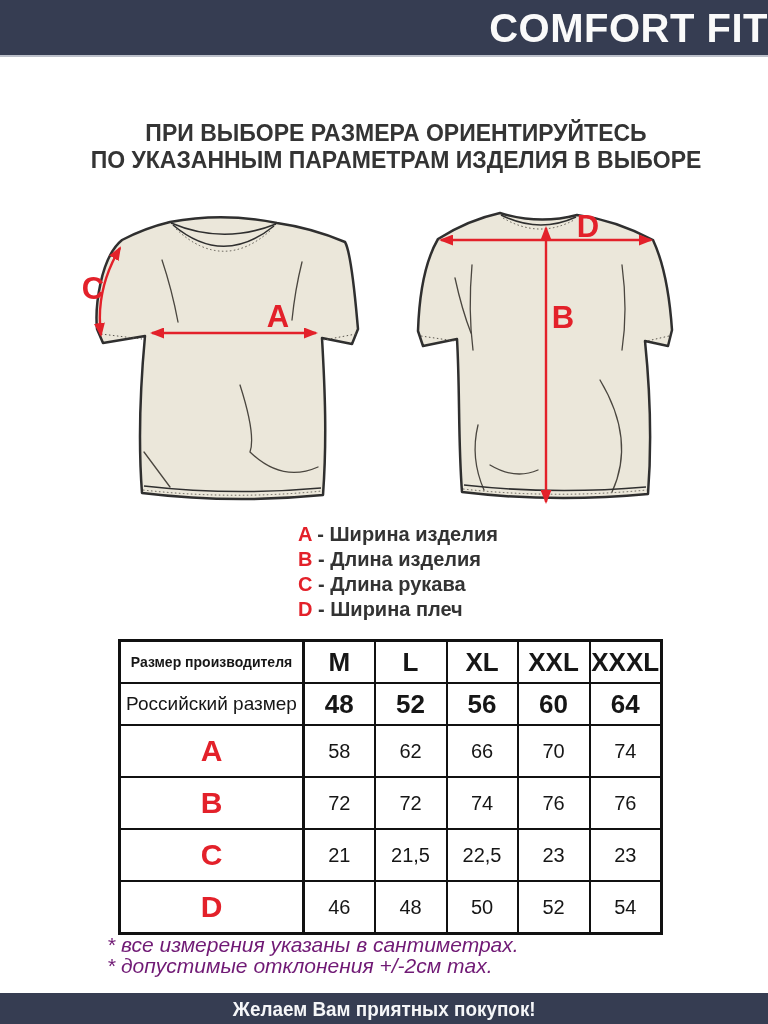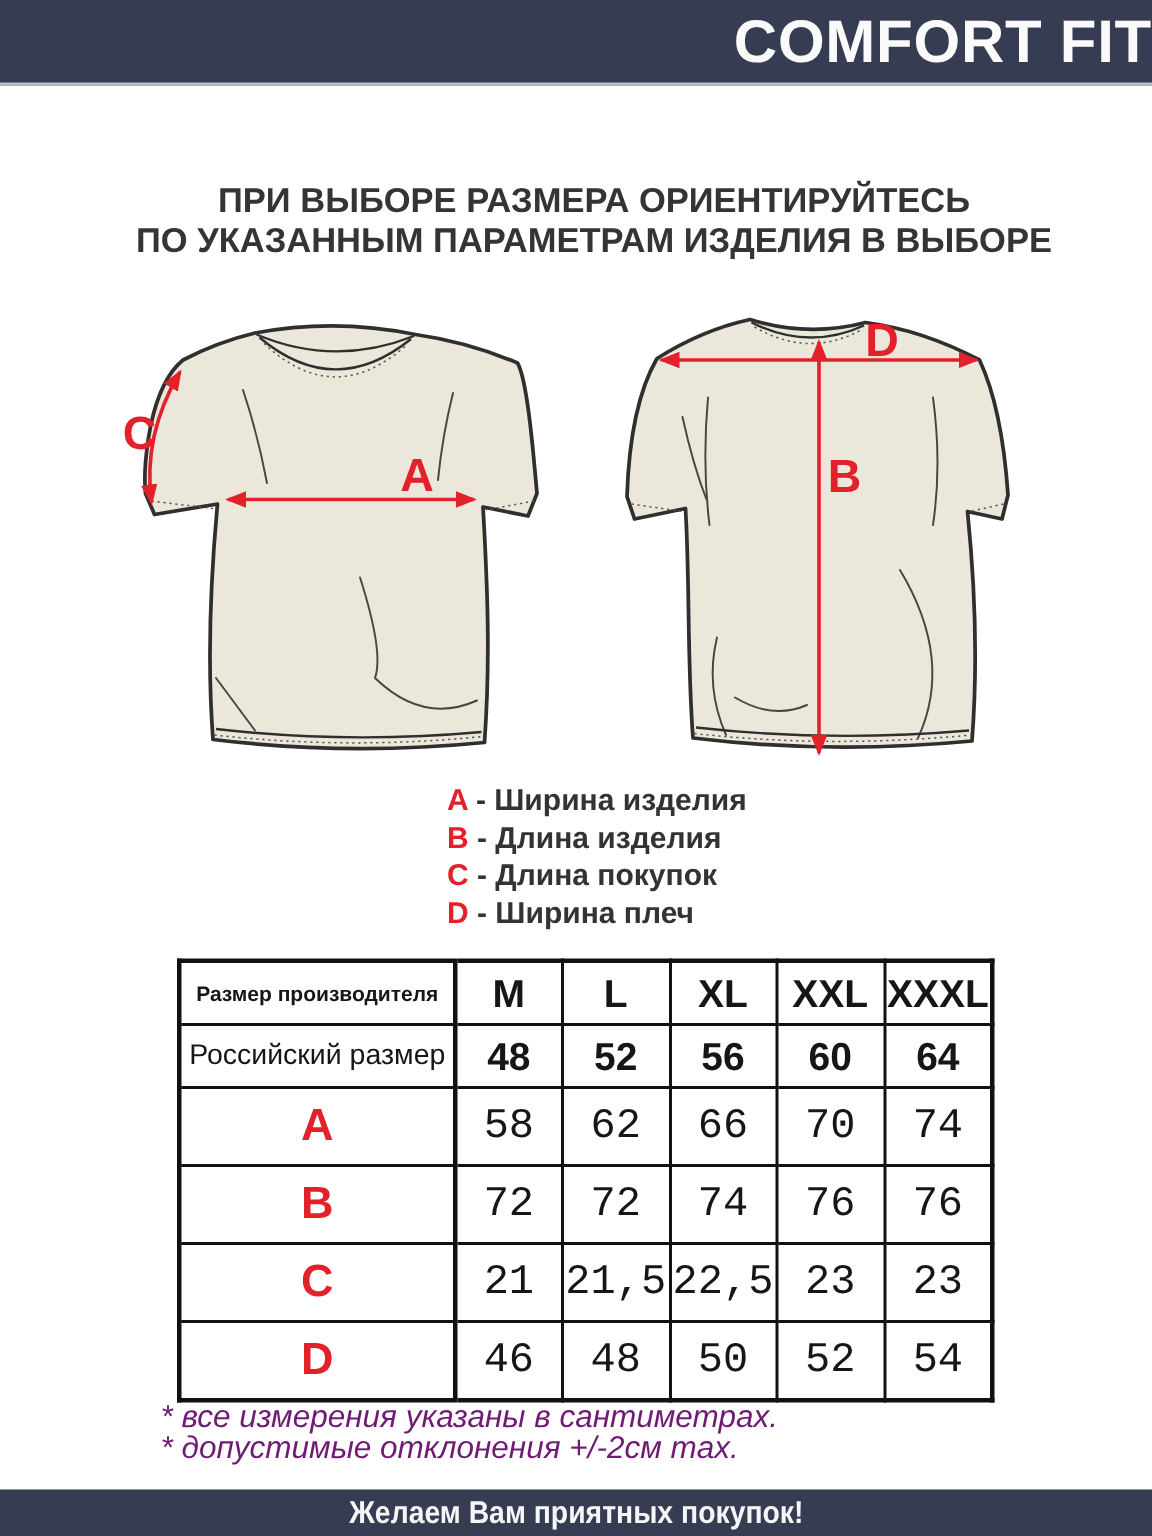--- a/index.html
+++ b/index.html
@@ -41,21 +41,21 @@
     border:3px solid #111;color:#161616;
   }
   table.sizes td{border:2px solid #111;text-align:center;vertical-align:middle;padding:0;}
   table.sizes td.lab{border-right-width:3px;}
   tr.r-head td{height:40px;}
   tr.r-meas td{height:50px;}
   td.lab-left{text-align:left;padding-left:6px;font-size:14px;font-weight:bold;}
   td.lab-center{font-size:19px;font-weight:normal;}
   td.size-b{font-size:26px;font-weight:bold;}
   td.meas-letter{color:#e3212a;font-size:30px;font-weight:bold;}
-  td.meas-val{font-size:28px;font-weight:normal;font-family:Liberation Mono, monospace;}
+  td.meas-val{font-size:20px;font-weight:normal;}
   
   .notes{position:absolute;left:107px;top:934px;font-style:italic;font-size:21px;line-height:21px;color:#701a75;}
   
   .bottombar{
     position:absolute;left:0;bottom:0;width:768px;height:31px;background:#363d52;
     display:flex;align-items:center;justify-content:center;
   }
   .bottombar .msg{color:#f5f6f8;font-size:21px;font-weight:bold;transform:scaleX(0.9);line-height:1;}
 </style>
 </head>
@@ -139,21 +139,21 @@
     <line class="arrow" x1="441" y1="50" x2="651" y2="50" marker-start="url(#ah)" marker-end="url(#ah)"></line>
     <line class="arrow" x1="546" y1="38" x2="546" y2="312" marker-start="url(#ah)" marker-end="url(#ah)"></line>
     <text class="m-label" x="588" y="47" font-size="28">D</text>
     <text class="m-label" x="563" y="138">B</text>
   </g>
 </svg>
 
 <div class="legend">
   <div><span class="letter">A</span><span class="sep"> - </span><span>Ширина изделия</span></div>
   <div><span class="letter">B</span><span class="sep"> - </span><span>Длина изделия</span></div>
-  <div><span class="letter">C</span><span class="sep"> - </span><span>Длина покупок</span></div>
+  <div><span class="letter">C</span><span class="sep"> - </span><span>Длина рукава</span></div>
   <div><span class="letter">D</span><span class="sep"> - </span><span>Ширина плеч</span></div>
 </div>
 
 <table class="sizes">
   <colgroup>
       <col style="width:184px">
       <col style="width:71px">
       <col style="width:72px">
       <col style="width:71px">
       <col style="width:72px">

